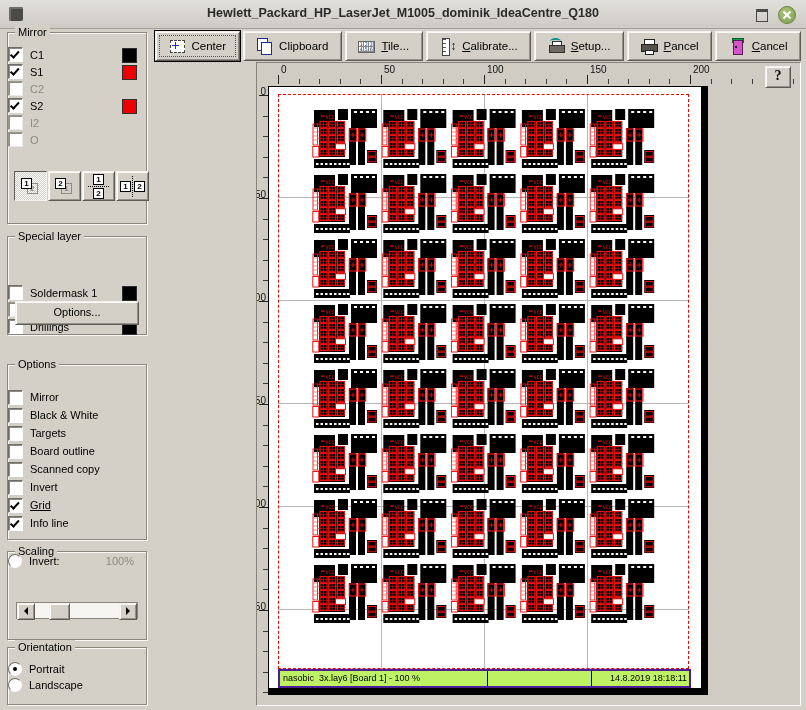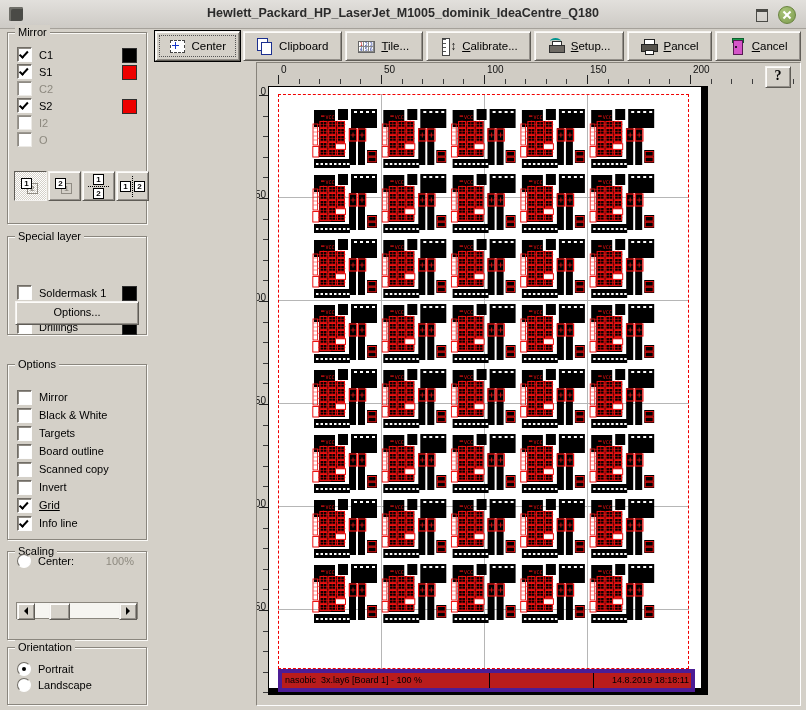--- a/index.html
+++ b/index.html
@@ -61,21 +61,21 @@
   .icon-print .out{position:absolute;left:5px;top:12px;width:7px;height:3px;background:#fff;border:1px solid #222;}
   
   .icon-cancel .door{position:absolute;left:4px;top:2px;width:8px;height:13px;background:#d455c8;border:1px solid #571a52;}
   .icon-cancel .cap{position:absolute;left:3px;top:0;width:10px;height:3px;background:#169a4a;border:1px solid #0d5e2d;}
   .icon-cancel .knob{position:absolute;left:6px;top:8px;width:2px;height:2px;background:#30102d;}
 
   
   .gbox{position:absolute;left:7px;width:138px;border:1px solid #8a867e;
     box-shadow:inset 1px 1px 0 #faf9f6,1px 1px 0 #faf9f6;}
   .gbox .legend{position:absolute;top:-8px;left:7px;background:#d4d0c8;padding:0 3px;line-height:14px;}
-  .crow{display:flex;align-items:center;height:17px;padding-left:9px;position:relative;}
+  .crow{display:flex;align-items:center;height:17px;padding-left:0;position:relative;}
   .crow .label{margin-left:7px;white-space:nowrap;}
   .crow.disabled .label{color:#8d897f;}
   .cb{width:13px;height:13px;background:#fff;border:1px solid;border-color:#716d66 #fdfdfd #fdfdfd #716d66;
     box-shadow:inset 1px 1px 0 #8f8b84;display:flex;align-items:center;justify-content:center;flex:0 0 auto;}
   .crow.disabled .cb{border-color:#9b978f #eceae6 #eceae6 #9b978f;}
   .check-icon{width:7px;height:3px;border-left:2px solid #000;border-bottom:2px solid #000;
     transform:rotate(-48deg) translate(0,-1px);}
   .swatch{position:absolute;right:9px;top:2px;width:13px;height:13px;border:1px solid #2e2e2e;}
   .radio{width:12px;height:12px;border-radius:50%;background:#fff;border:1px solid;
     border-color:#716d66 #fdfdfd #fdfdfd #716d66;flex:0 0 auto;display:flex;align-items:center;justify-content:center;}
@@ -128,22 +128,22 @@
   .tick-v{position:absolute;height:1px;width:9px;right:0;background:#222;}
   .lab-v{position:absolute;left:0;right:2px;height:11px;font-size:10px;color:#111;
     display:flex;justify-content:flex-end;overflow:hidden;white-space:nowrap;}
   .canvas{position:absolute;left:11px;top:21px;right:0;bottom:0;background:#d0ccc4;overflow:hidden;}
   .page{position:absolute;left:0;top:2px;width:432px;height:601px;background:#fff;
     border:1px solid #000;border-right-width:7px;border-bottom-width:7px;}
   .page-inner{position:absolute;inset:0;}
   .gline{position:absolute;background:#b6b6b6;}
   .margin-rect{position:absolute;left:9px;top:7px;width:409px;height:573px;border:1px dashed #f00000;}
   .boardsvg{position:absolute;left:0;top:0;}
-  .infoline{position:absolute;left:9px;top:582px;width:409px;height:15px;border:4px solid #4c1d95;
-    background:#b91c1c;display:flex;font-size:9px;line-height:15px;}
+  .infoline{position:absolute;left:9px;top:582px;width:409px;height:15px;border:2px solid #4c1d95;
+    background:#bef264;display:flex;font-size:9px;line-height:15px;}
   .infoline .c1{flex:0 0 204px;padding-left:3px;white-space:pre;overflow:hidden;}
   .infoline .c2{flex:0 0 103px;border-left:1px solid #000;border-right:1px solid #000;}
   .infoline .c3{flex:1;text-align:right;padding-right:2px;white-space:nowrap;}
 </style>
 </head>
 <body>
 
 <div class="window">
 
   <div class="titlebar">
@@ -340,21 +340,21 @@
           </span>
           <span class="label">Info line</span>
         </div>
       </div>
   </div>
 
   <div class="gbox" style="top:551px;height:87px;">
     <span class="legend">Scaling</span>
     <div class="crow">
       <span class="radio"></span>
-      <span class="label">Center:</span>
+      <span class="label">Invert:</span>
       <span class="gray" style="position:absolute;right:12px;">100%</span>
     </div>
     <div class="slider">
       <span class="sl-btn raised">
           <span class="tri tri-l"></span>
         </span>
       <span class="sl-track">
         <span class="sl-thumb raised"></span>
       </span>
       <span class="sl-btn raised">

